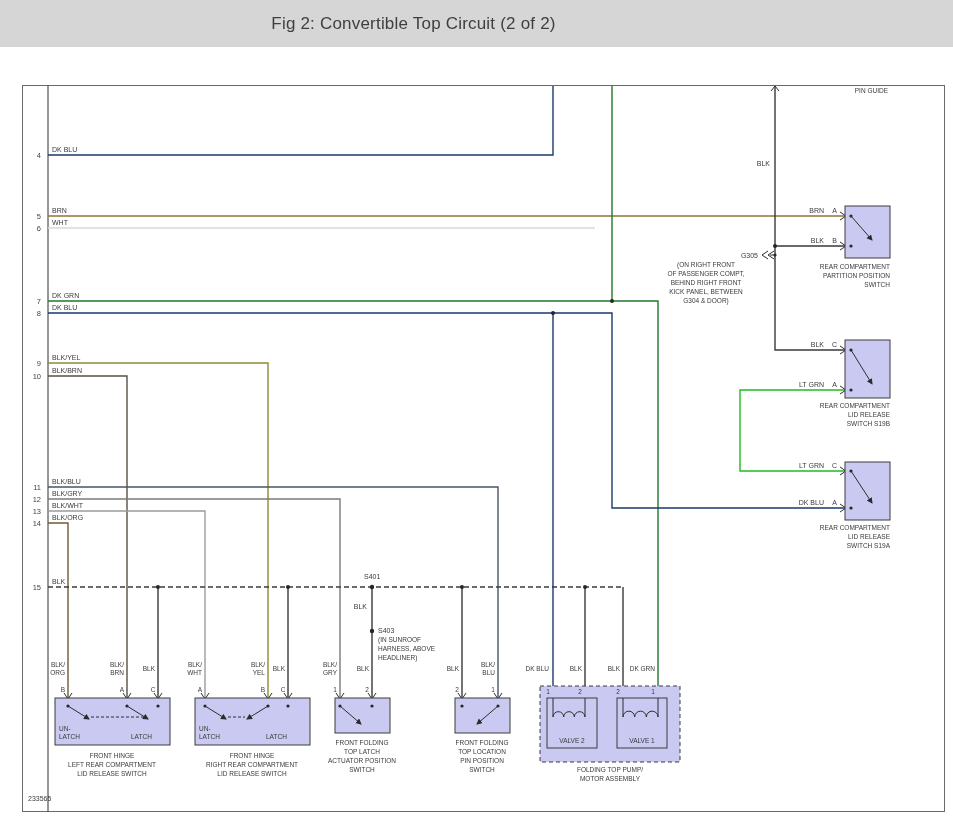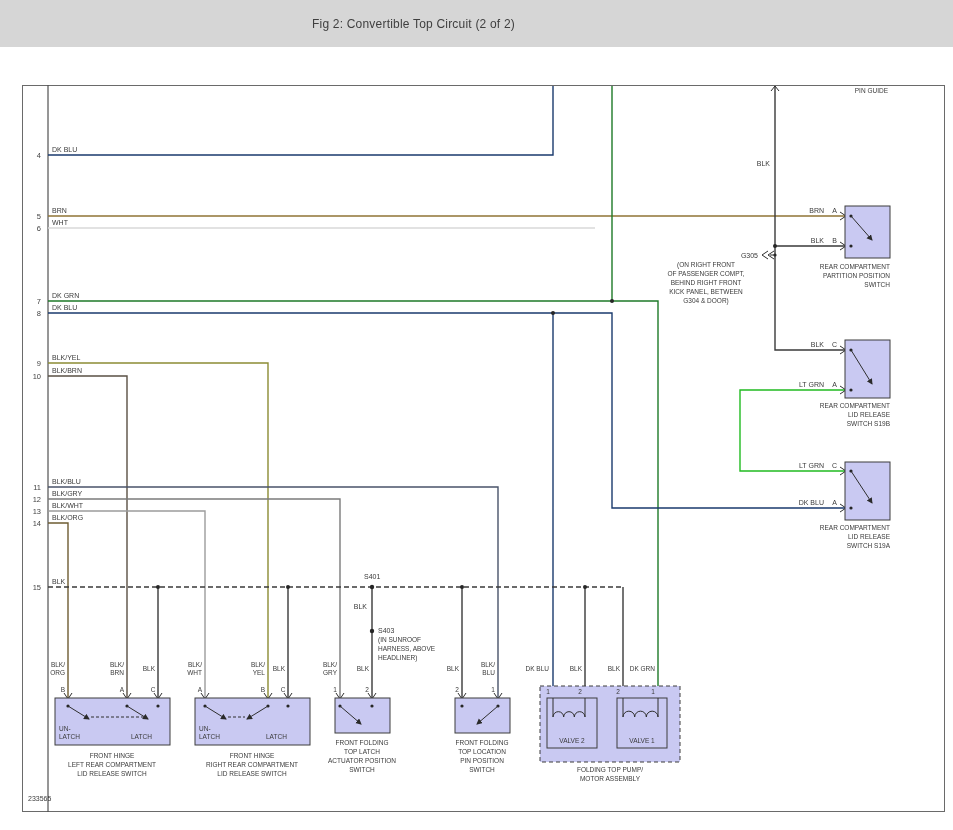--- a/index.html
+++ b/index.html
@@ -1,20 +1,20 @@
 <!DOCTYPE html>
 <html><head>
 <meta charset="utf-8">
 <style>
   html,body{margin:0;padding:0;}
   body{width:953px;height:830px;background:#fff;position:relative;
        font-family:"Liberation Sans",sans-serif;overflow:hidden;}
   .header{position:absolute;top:0;left:0;width:953px;height:47px;background:#d6d6d6;
           display:flex;align-items:center;justify-content:center;}
-  .header .title{font-size:12px;color:#3f3f3f;position:relative;left:-63px;letter-spacing:.2px;}
+  .header .title{font-size:17px;color:#3f3f3f;position:relative;left:-63px;letter-spacing:.2px;}
   svg{position:absolute;top:47px;left:0;}
   text{font-family:"Liberation Sans",sans-serif;font-size:7px;fill:#3a3a3a;}
   text.t65{font-size:6.5px;}
   text.num{font-size:7.5px;fill:#444;}
   .wire{fill:none;stroke-width:1.4;}
   .thin{fill:none;stroke:#2f2f2f;stroke-width:1;}
   .box{fill:#c9c9f2;stroke:#3c3c3c;stroke-width:1;}
   .dot{fill:#262626;stroke:none;}
   .chev{fill:none;stroke:#2f2f2f;stroke-width:1;}
   .frame{fill:none;stroke:#6a6a6a;stroke-width:1;}

